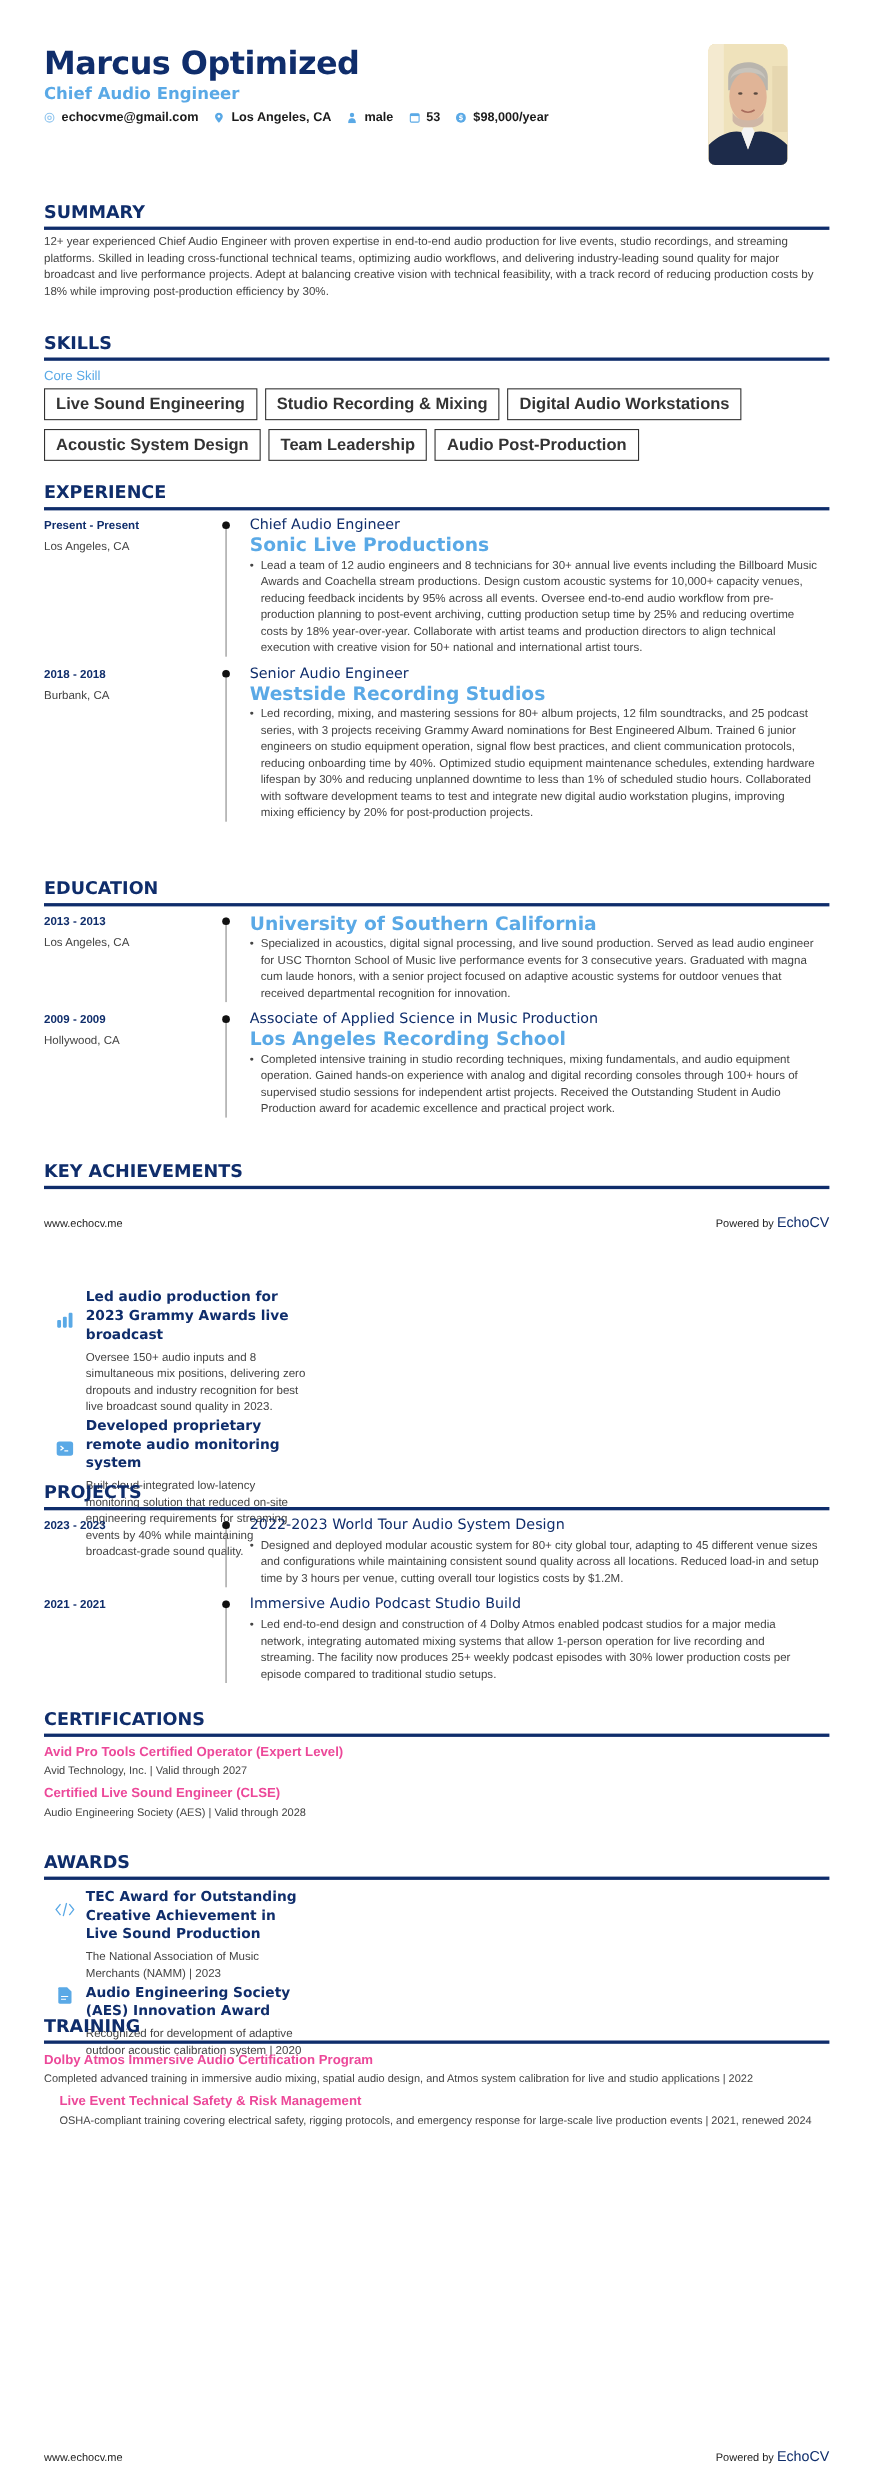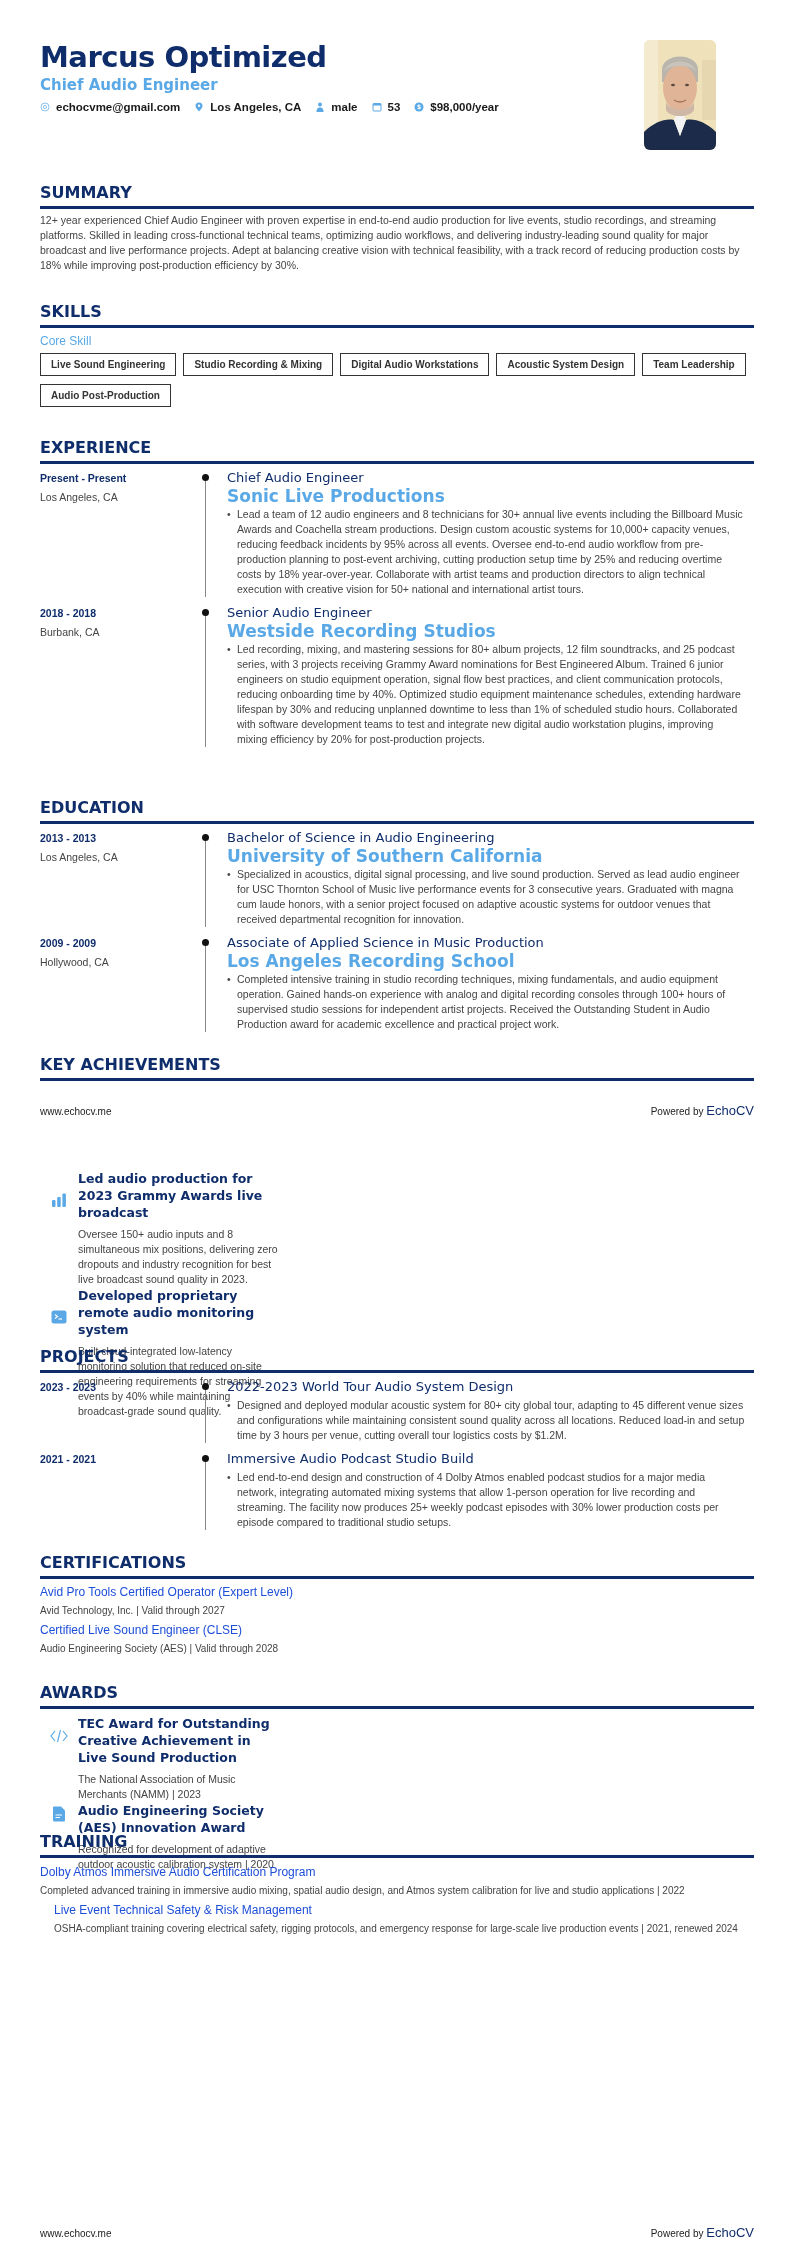--- a/index.html
+++ b/index.html
@@ -24,21 +24,21 @@
     background: linear-gradient(180deg, #f2e3b8 0%, #e8d6a8 40%, #d9c494 100%); left: 604px; }
 
   
   .section-title { font-family: "DejaVu Sans", sans-serif; font-weight: bold; font-size: 16px; color: #0f2d6b; line-height: 20px; }
   .section-rule { height: 3px; background: #0f2d6b; margin-top: 3px; }
   .body-text { font-size: 10.5px; line-height: 15px; color: #444; }
 
   
   .core-label { font-size: 12px; color: #5aa9e6; margin-top: 6px; }
   .chips { display: flex; flex-wrap: wrap; margin-top: 5px; }
-  .chip { border: 1.3px solid #333; padding: 5px 10px; font-size: 10px; font-weight: bold; color: #333; margin: 0 7px 8px 0; }
+  .chip { border: 1.3px solid #333; padding: 5px 10px; font-size: 15px; font-weight: bold; color: #333; margin: 0 7px 8px 0; }
 
   
   .tl-row { display: flex; position: relative; }
   .tl-left { width: 165px; flex-shrink: 0; }
   .tl-date { font-size: 10.5px; font-weight: bold; color: #0f2d6b; line-height: 16px; }
   .tl-loc { font-size: 10.5px; color: #444; margin-top: 5px; }
   .tl-line { position: absolute; left: 165px; top: 4px; bottom: 0; width: 1px; background: #888; }
   .tl-dot { position: absolute; left: 162px; top: 4px; width: 7px; height: 7px; border-radius: 50%; background: #111; }
   .tl-right { padding-left: 22px; flex: 1; }
   .tl-title { font-family: "DejaVu Sans", sans-serif; font-size: 13px; color: #0f2d6b; line-height: 16px; }
@@ -46,21 +46,21 @@
   .tl-bullet { display: flex; font-size: 10.5px; line-height: 15px; color: #444; margin-top: 3px; padding-right: 8px; }
   .tl-bullet .dot { width: 10px; flex-shrink: 0; }
 
   
   .cards { display: flex; flex-direction: column; }
   .card { display: flex; width: 245px; }
   .card-icon { width: 38px; flex-shrink: 0; display: flex; justify-content: center; padding-top: 22px; }
   .card-title { font-family: "DejaVu Sans", sans-serif; font-weight: bold; font-size: 12.5px; color: #0f2d6b; line-height: 17px; }
   .card-desc { font-size: 10.5px; color: #444; line-height: 15px; margin-top: 6px; }
 
-  .cert-name { font-size: 12px; font-weight: normal; color: #1d4ed8; line-height: 16px; }
+  .cert-name { font-size: 12px; font-weight: bold; color: #ec4899; line-height: 16px; }
   .cert-sub { font-size: 10px; color: #444; line-height: 15px; margin-top: 3px; }
 
   .footer { position: absolute; left: 40px; width: 714px; display: flex; justify-content: space-between; align-items: baseline; font-size: 10px; color: #222; }
   .footer .brand { font-size: 13px; color: #0f2d6b; }
 </style>
 </head>
 <body>
 
 <div class="page header">
   <div class="name">Marcus Optimized</div>
@@ -181,21 +181,20 @@
   <div class="section-title">EDUCATION</div>
   <div class="section-rule"></div>
   <div class="tl-row" style="margin-top:6px;">
     <div class="tl-line"></div>
     <div class="tl-dot"></div>
     <div class="tl-left">
       <div class="tl-date">2013 - 2013</div>
       <div class="tl-loc">Los Angeles, CA</div>
     </div>
     <div class="tl-right">
-      <div class="tl-title">Bachelor of Science in Audio Engineering</div>
       <div class="tl-org">University of Southern California</div>
       <div class="tl-bullet">
           <span class="dot">•</span>
           <span>Specialized in acoustics, digital signal processing, and live sound production. Served as lead audio engineer for USC Thornton School of Music live performance events for 3 consecutive years. Graduated with magna cum laude honors, with a senior project focused on adaptive acoustic systems for outdoor venues that received departmental recognition for innovation.</span>
         </div>
     </div>
   </div>
   <div class="tl-row" style="margin-top:8px;">
     <div class="tl-line"></div>
     <div class="tl-dot"></div>

